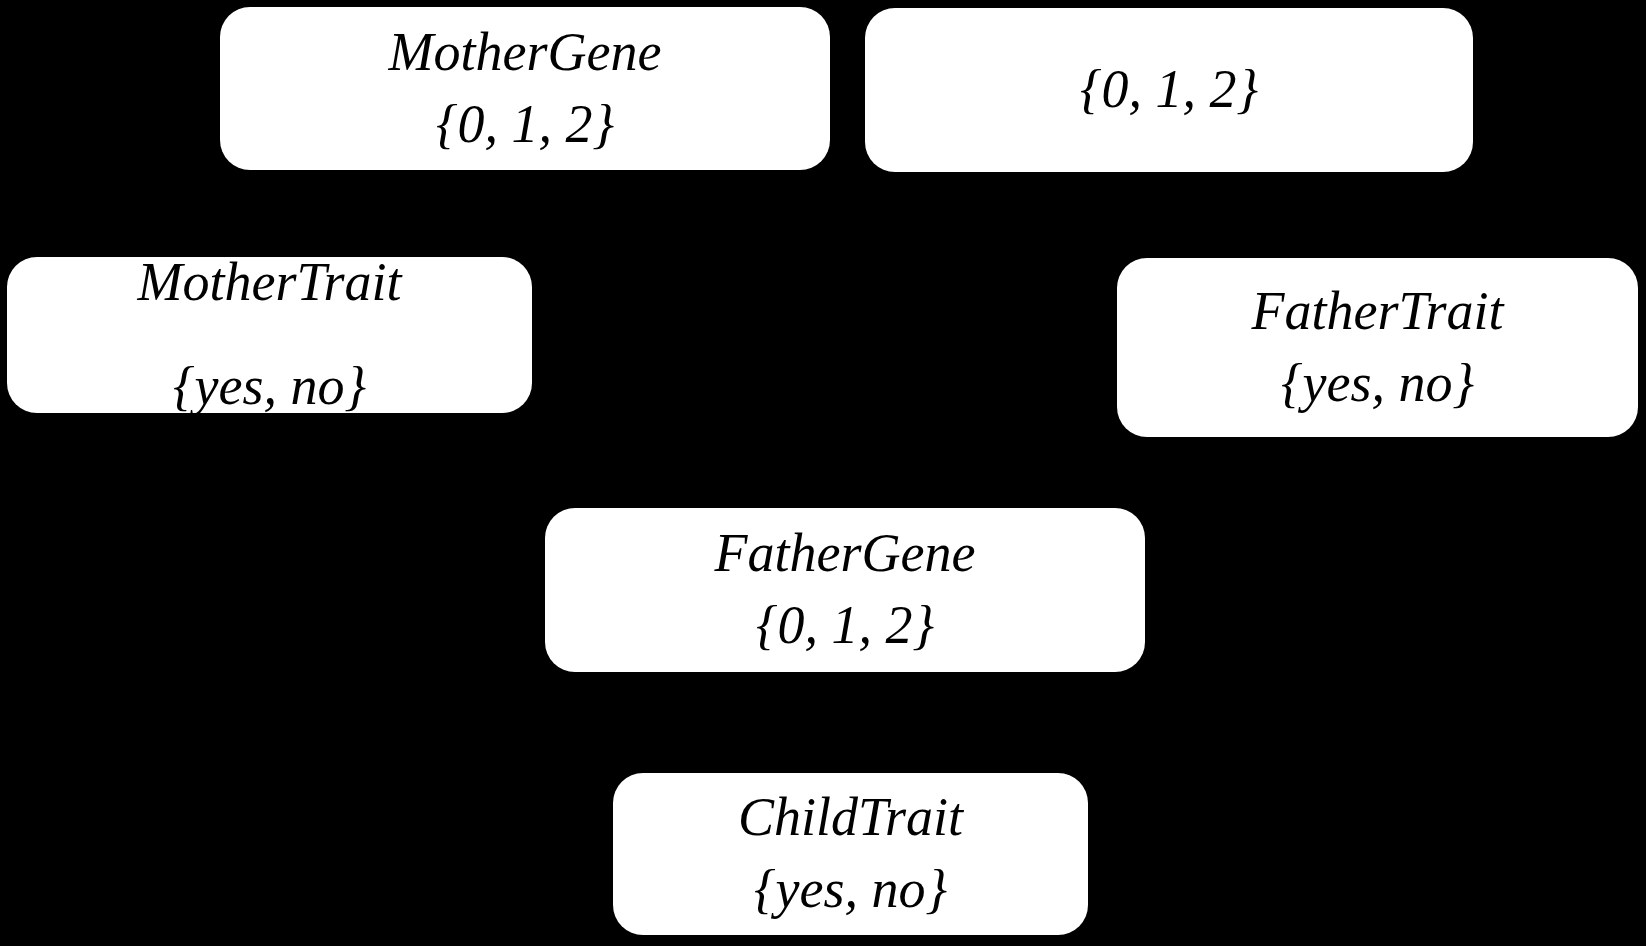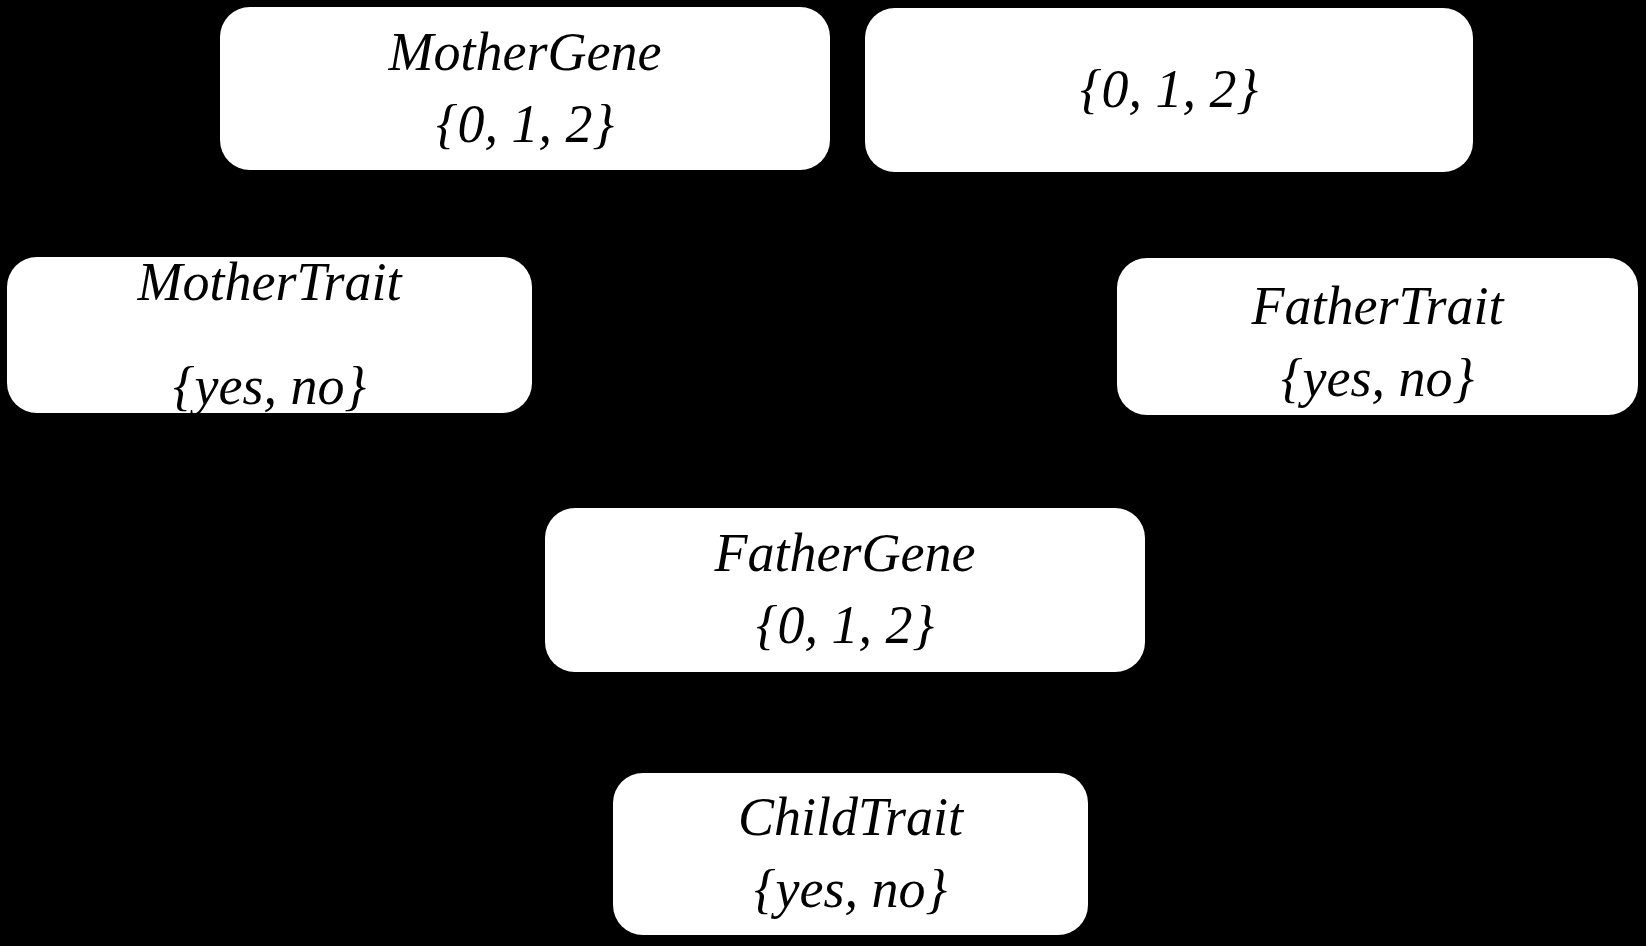--- a/index.html
+++ b/index.html
@@ -31,21 +31,21 @@
     box-sizing: border-box;
   }
   .node .node-label,
   .node .node-domain {
     display: block;
     white-space: nowrap;
   }
   .pos-mother-gene  { left: 220px;  top: 7px;   width: 610px; height: 163px; }
   .pos-father-gene  { left: 865px;  top: 8px;   width: 608px; height: 164px; }
   .pos-mother-trait { left: 7px;    top: 257px; width: 525px; height: 156px; gap: 32px; }
-  .pos-father-trait { left: 1117px; top: 258px; width: 521px; height: 157px; justify-content: flex-end; }
+  .pos-father-trait { left: 1117px; top: 258px; width: 521px; height: 179px; }
   .pos-child-gene   { left: 545px;  top: 508px; width: 600px; height: 164px; }
   .pos-child-trait  { left: 607px;  top: 773px; width: 475px; height: 162px; margin-left: 6px; }
 </style>
 </head>
 <body>
 
 <div class="canvas">
 
   <div class="node pos-mother-gene">
     <span class="node-label">MotherGene</span>

